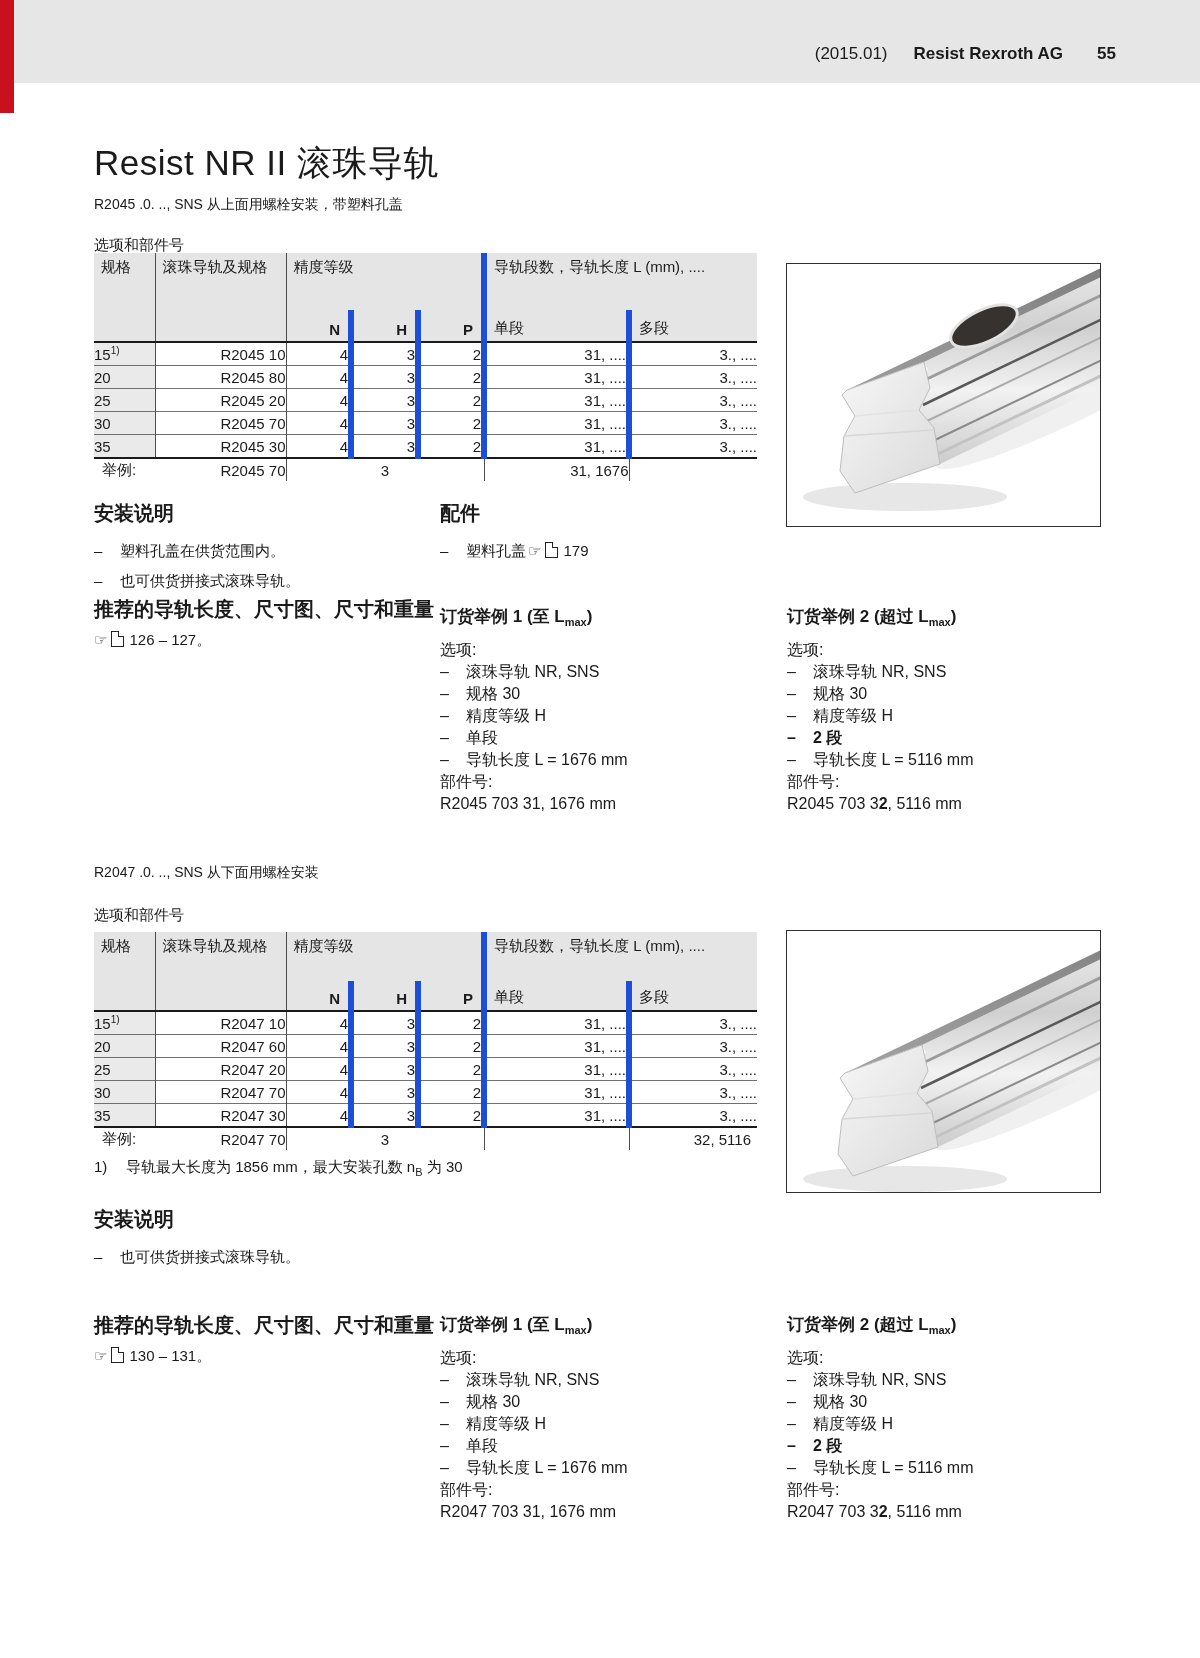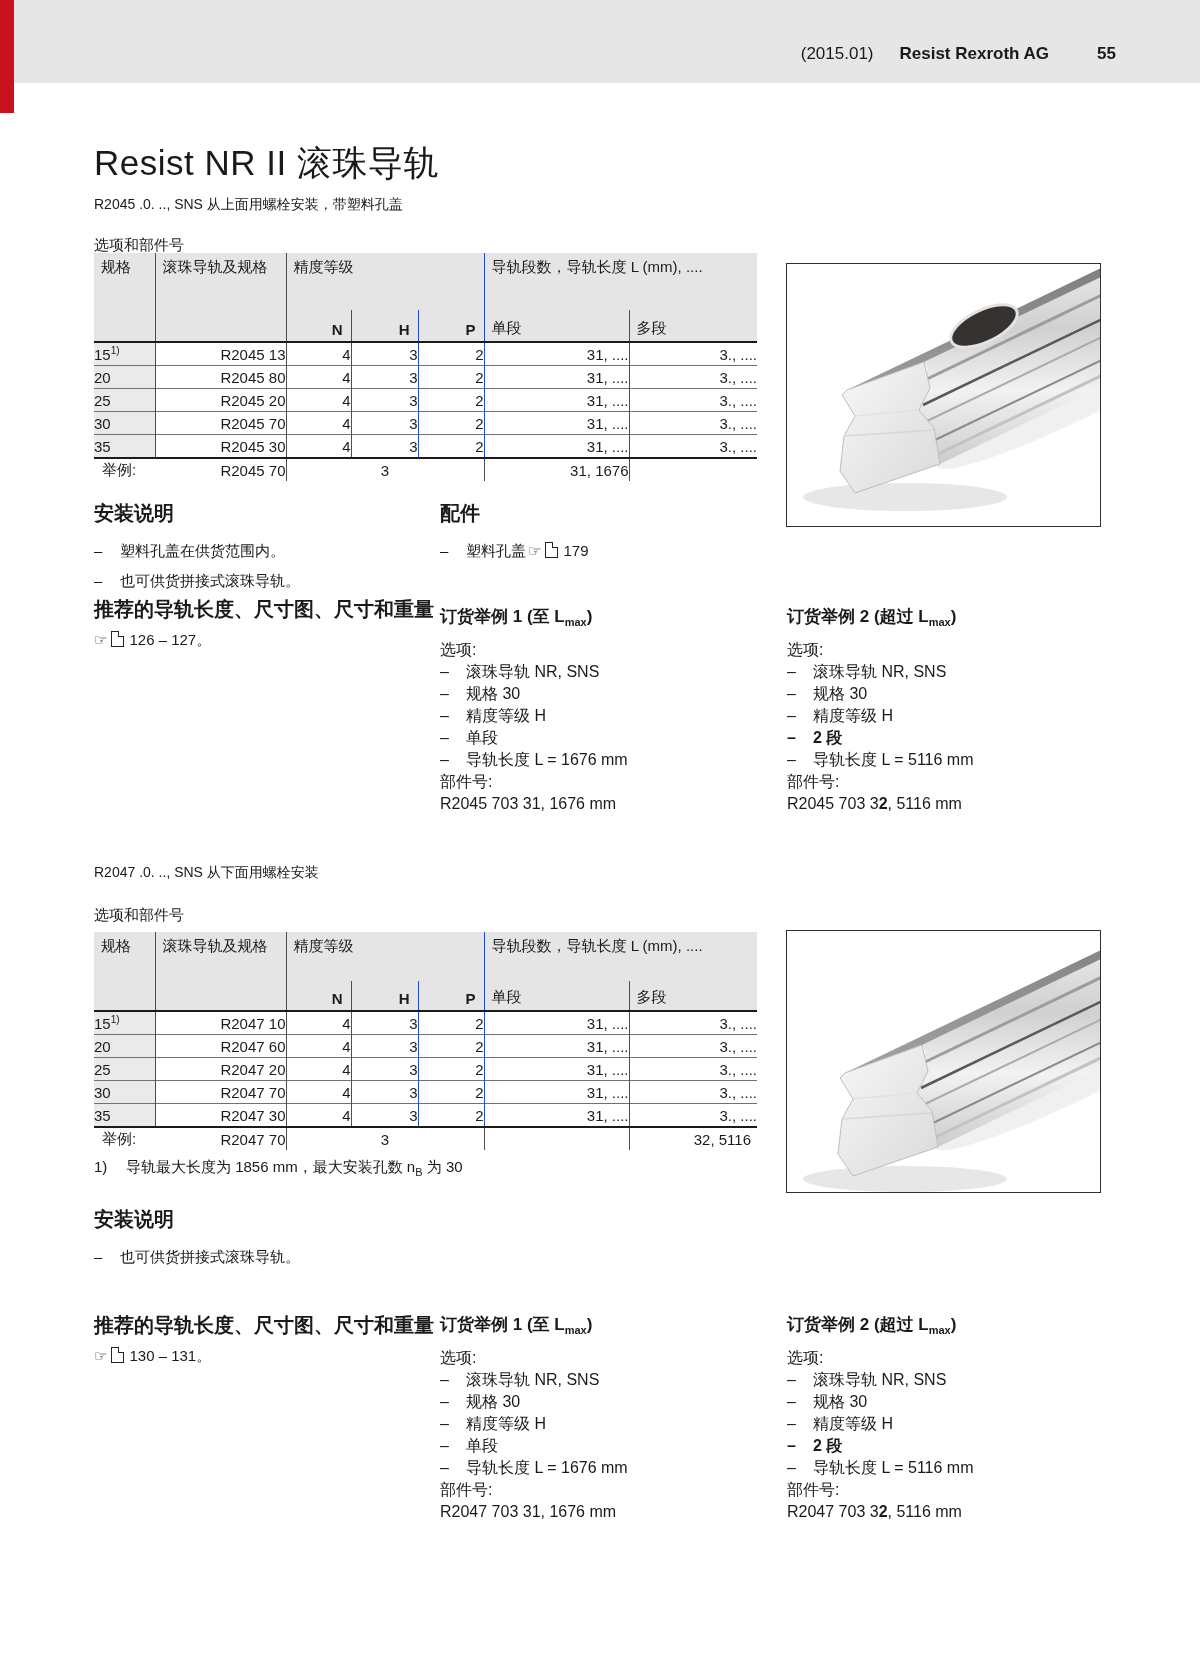--- a/index.html
+++ b/index.html
@@ -8,21 +8,21 @@
     font-family:"Liberation Sans","DejaVu Sans",sans-serif;color:#1a1a1a;
     -webkit-font-smoothing:antialiased;
   }
   .abs{position:absolute}
   .b{font-weight:700}
 
   
   .topband{left:0;top:0;width:1200px;height:83px;background:#e6e6e7}
   .pageheader{top:44px;right:84px;font-size:17px;display:flex;gap:26px;align-items:baseline}
   .pageheader .brand{font-weight:700}
-  .pageheader .pageno{font-weight:700;margin-left:22px}
+  .pageheader .pageno{font-weight:700;margin-left:8px}
   .redtab{left:0;top:0;width:14px;height:113px;background:#c8101e}
 
   
   .doc-title{left:94px;top:140px;font-size:35px;font-weight:400;letter-spacing:.5px;white-space:nowrap}
   .sec-heading{font-size:14px;font-weight:400;white-space:nowrap}
   .options-label{font-size:15px;white-space:nowrap}
 
   
   table.spec{border-collapse:collapse;table-layout:fixed;width:663px;font-size:15px;color:#1c1c1c}
   table.spec th,table.spec td{padding:0;font-weight:400;overflow:hidden;white-space:nowrap}
@@ -34,21 +34,21 @@
   tr.thr2 th.num{text-align:right;padding-right:8px;font-weight:700}
   tr.thr2 th.seg{text-align:left;padding-left:7px}
   table.spec td{height:22px}
   td.size{background:#eaeaeb;font-weight:700;text-align:left;padding-left:8px}
   td.r{text-align:right;padding-right:8px}
   td.ctr{text-align:center}
   sup{font-size:10px}
   sub{font-size:11px}
   
   .brr{border-right:1px solid #4d4d4d}
-  .bll{border-left:1px solid #1d4ed8}
+  .bll{border-left:6px solid #1d4ed8}
   
   tbody tr td{border-top:1px solid #707070}
   tbody tr.first td{border-top:2px solid #1a1a1a}
   tfoot td{border-top:2px solid #1a1a1a;height:32px}
 
   
   .tb-heading{font-size:20px;font-weight:700;white-space:nowrap}
   .bullets{margin-top:9px}
   .bi{display:flex;font-size:15px;line-height:30px;white-space:nowrap}
   .bi .dash{width:26px;flex:0 0 26px}
@@ -112,21 +112,21 @@
       <th class="num">N</th>
       <th class="num bll">H</th>
       <th class="num bll">P</th>
       <th class="seg bll">单段</th>
       <th class="seg bll">多段</th>
     </tr>
   </thead>
   <tbody>
     <tr class="first">
       <td class="size brr"><span>15</span><sup>1)</sup></td>
-      <td class="r brr">R2045 13</td>
+      <td class="r brr">R2045 10</td>
       <td class="r">4</td>
       <td class="r bll">3</td>
       <td class="r bll">2</td>
       <td class="r bll">31, ....</td>
       <td class="r bll">3., ....</td>
     </tr>
     <tr>
       <td class="size brr">20</td>
       <td class="r brr">R2045 80</td>
       <td class="r">4</td>

